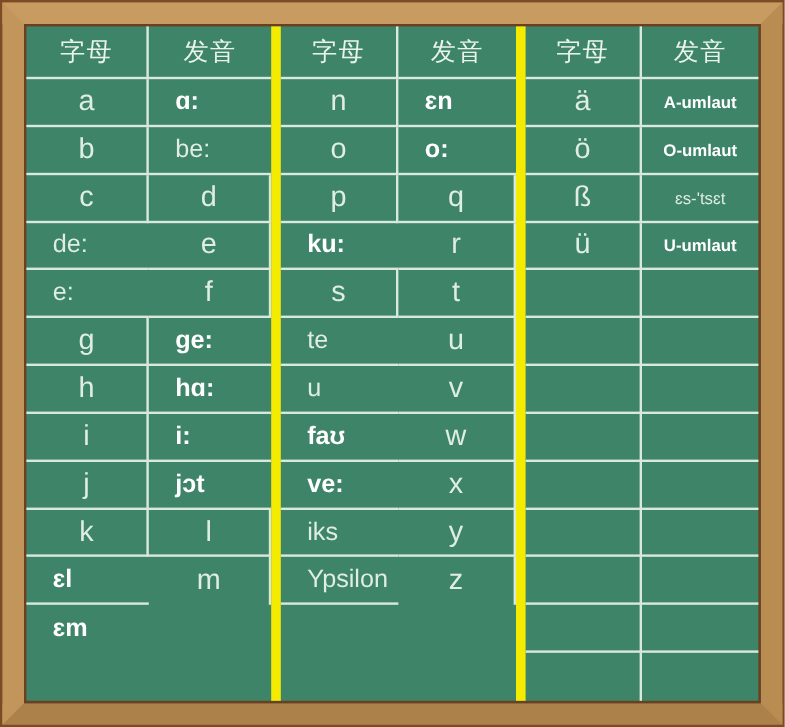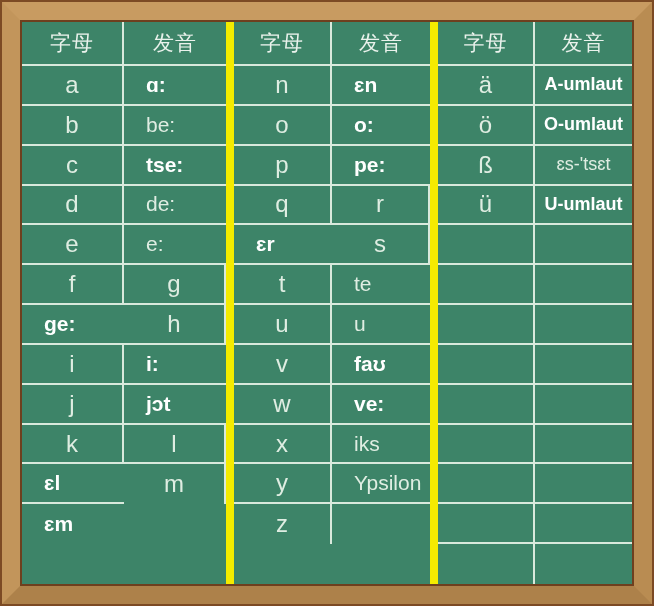--- a/index.html
+++ b/index.html
@@ -65,69 +65,68 @@
   }
   .letter{
     font-size:24px;color:var(--text-light);
   }
   .pron{
     font-size:21px;color:var(--text-light);
     justify-content:flex-start;padding-left:22px;
   }
   .pron.bold{font-weight:bold;color:var(--text-bold);}
   .pair-right .pron{
-    justify-content:center;padding-left:0;font-size:18px;
+    justify-content:center;padding-left:0;font-size:14px;
   }
 </style>
 </head>
 <body>
 
 <div class="scene">
   <div class="wood"></div>
   <div class="board">
     <div class="pair pair-left">
         <div class="cell header c0">字母</div>
         <div class="cell header c1">发音</div>
         <div class="cell letter c0">a</div>
         <div class="cell pron c1 bold">ɑ:</div>
         <div class="cell letter c0">b</div>
         <div class="cell pron c1">be:</div>
         <div class="cell letter c0">c</div>
-        <div class="cell pron c1 bold">tse:</div>
         <div class="cell letter c0">d</div>
         <div class="cell pron c1">de:</div>
         <div class="cell letter c0">e</div>
         <div class="cell pron c1">e:</div>
         <div class="cell letter c0">f</div>
         <div class="cell letter c0">g</div>
         <div class="cell pron c1 bold">ge:</div>
         <div class="cell letter c0">h</div>
+        <div class="cell pron c1 bold">hɑ:</div>
         <div class="cell letter c0">i</div>
         <div class="cell pron c1 bold">i:</div>
         <div class="cell letter c0">j</div>
         <div class="cell pron c1 bold">jɔt</div>
         <div class="cell letter c0">k</div>
         <div class="cell letter c0">l</div>
         <div class="cell pron c1 bold">ɛl</div>
         <div class="cell letter c0 last">m</div>
         <div class="cell pron c1 last bold">ɛm</div>
       </div>
     <div class="ydiv"></div>
     <div class="pair pair-mid">
         <div class="cell header c0">字母</div>
         <div class="cell header c1">发音</div>
         <div class="cell letter c0">n</div>
         <div class="cell pron c1 bold">ɛn</div>
         <div class="cell letter c0">o</div>
         <div class="cell pron c1 bold">o:</div>
         <div class="cell letter c0">p</div>
-        <div class="cell pron c1 bold">pe:</div>
         <div class="cell letter c0">q</div>
+        <div class="cell pron c1 bold">ku:</div>
         <div class="cell letter c0">r</div>
-        <div class="cell pron c1 bold">ɛr</div>
         <div class="cell letter c0">s</div>
         <div class="cell letter c0">t</div>
         <div class="cell pron c1">te</div>
         <div class="cell letter c0">u</div>
         <div class="cell pron c1">u</div>
         <div class="cell letter c0">v</div>
         <div class="cell pron c1 bold">faʊ</div>
         <div class="cell letter c0">w</div>
         <div class="cell pron c1 bold">ve:</div>
         <div class="cell letter c0">x</div>

